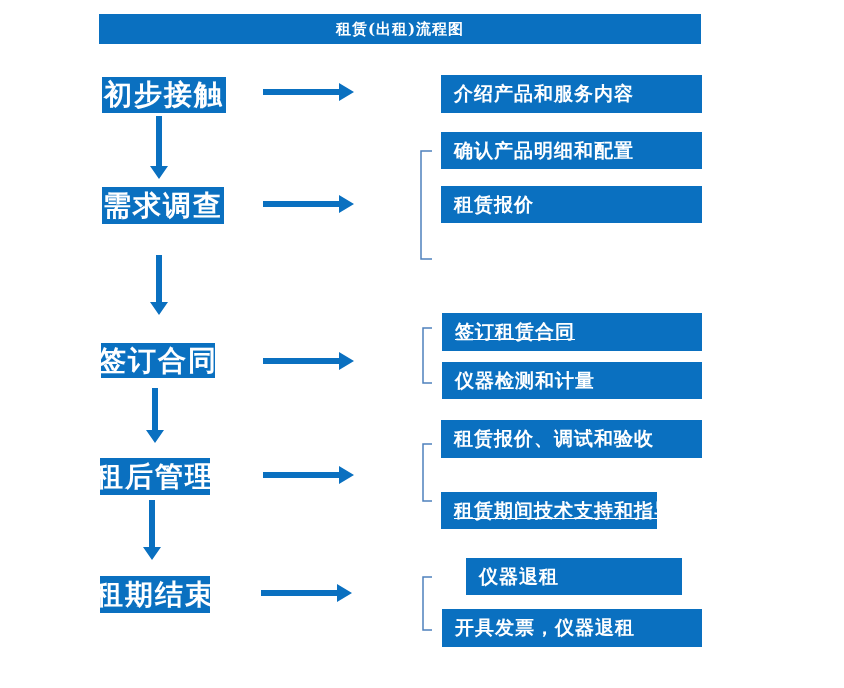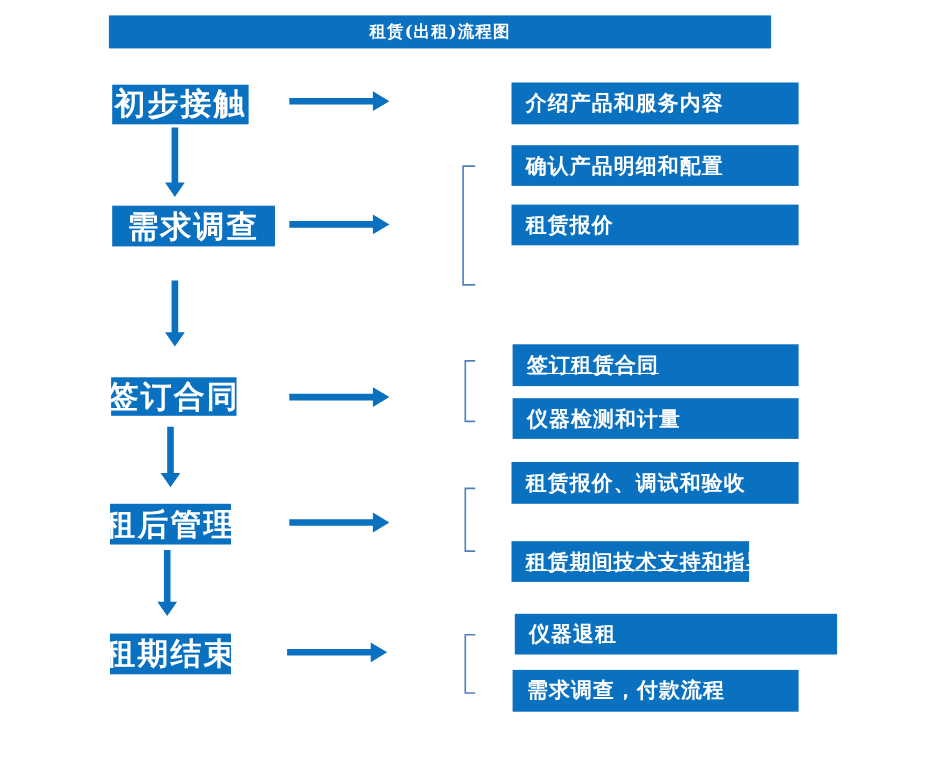--- a/index.html
+++ b/index.html
@@ -50,21 +50,20 @@
     color: #ffffff;
     font-size: 19px;
     font-weight: bold;
     letter-spacing: 1px;
     display: flex;
     align-items: center;
     justify-content: flex-start;
     padding-left: 13px;
     box-sizing: border-box;
     white-space: nowrap;
-    margin-left: 24px;
   }
 </style>
 </head>
 <body>
 
 <div class="canvas">
 
   <svg class="connectors" width="844" height="688" viewBox="0 0 844 688" xmlns="http://www.w3.org/2000/svg">
 
     <path d="M156,116 h6 v50 h6 l-9,13 l-9,-13 h6 z" fill="#0a70c0"></path>
@@ -82,32 +81,32 @@
     <path d="M432,328 H423 V383 H432" fill="none" stroke="#4f81bd" stroke-width="1.5"></path>
     <path d="M432,444 H423 V501 H432" fill="none" stroke="#4f81bd" stroke-width="1.5"></path>
     <path d="M432,577 H423 V630 H432" fill="none" stroke="#4f81bd" stroke-width="1.5"></path>
   </svg>
 
   <div class="title-bar">
     <span class="title-text">租赁(出租)流程图</span>
   </div>
 
   <div class="lbox" style="left:102px; top:77px;  width:124px; height:36px;">初步接触</div>
-  <div class="lbox" style="left:102px; top:187px; width:148px; height:37px;">需求调查</div>
+  <div class="lbox" style="left:102px; top:187px; width:122px; height:37px;">需求调查</div>
   <div class="lbox" style="left:100px; top:458px; width:110px; height:37px;">租后管理</div>
   <div class="lbox" style="left:101px; top:343px; width:114px; height:35px;">签订合同</div>
   <div class="lbox" style="left:100px; top:576px; width:110px; height:37px;">租期结束</div>
 
   <div class="rbox" style="left:441px; top:75px;  width:261px; height:38px;">介绍产品和服务内容</div>
 
   <div class="rbox" style="left:441px; top:132px; width:261px; height:37px;">确认产品明细和配置</div>
   <div class="rbox" style="left:441px; top:186px; width:261px; height:37px;">租赁报价</div>
 
   <div class="rbox" style="left:442px; top:313px; width:260px; height:38px;text-decoration:underline;">签订租赁合同</div>
   <div class="rbox" style="left:442px; top:362px; width:260px; height:37px;">仪器检测和计量</div>
 
   <div class="rbox" style="left:441px; top:420px; width:261px; height:38px;">租赁报价、调试和验收</div>
   <div class="rbox" style="left:441px; top:492px; width:216px; height:37px;text-decoration:underline;">租赁期间技术支持和指导</div>
 
-  <div class="rbox" style="left:444px; top:558px; width:293px; height:37px;">仪器退租</div>
-  <div class="rbox" style="left:442px; top:609px; width:260px; height:38px;">需求调查，付款流程</div>
+  <div class="rbox" style="left:466px; top:558px; width:216px; height:37px;">仪器退租</div>
+  <div class="rbox" style="left:442px; top:609px; width:260px; height:38px;">开具发票，仪器退租</div>
 
 </div>
 
 </body></html>

